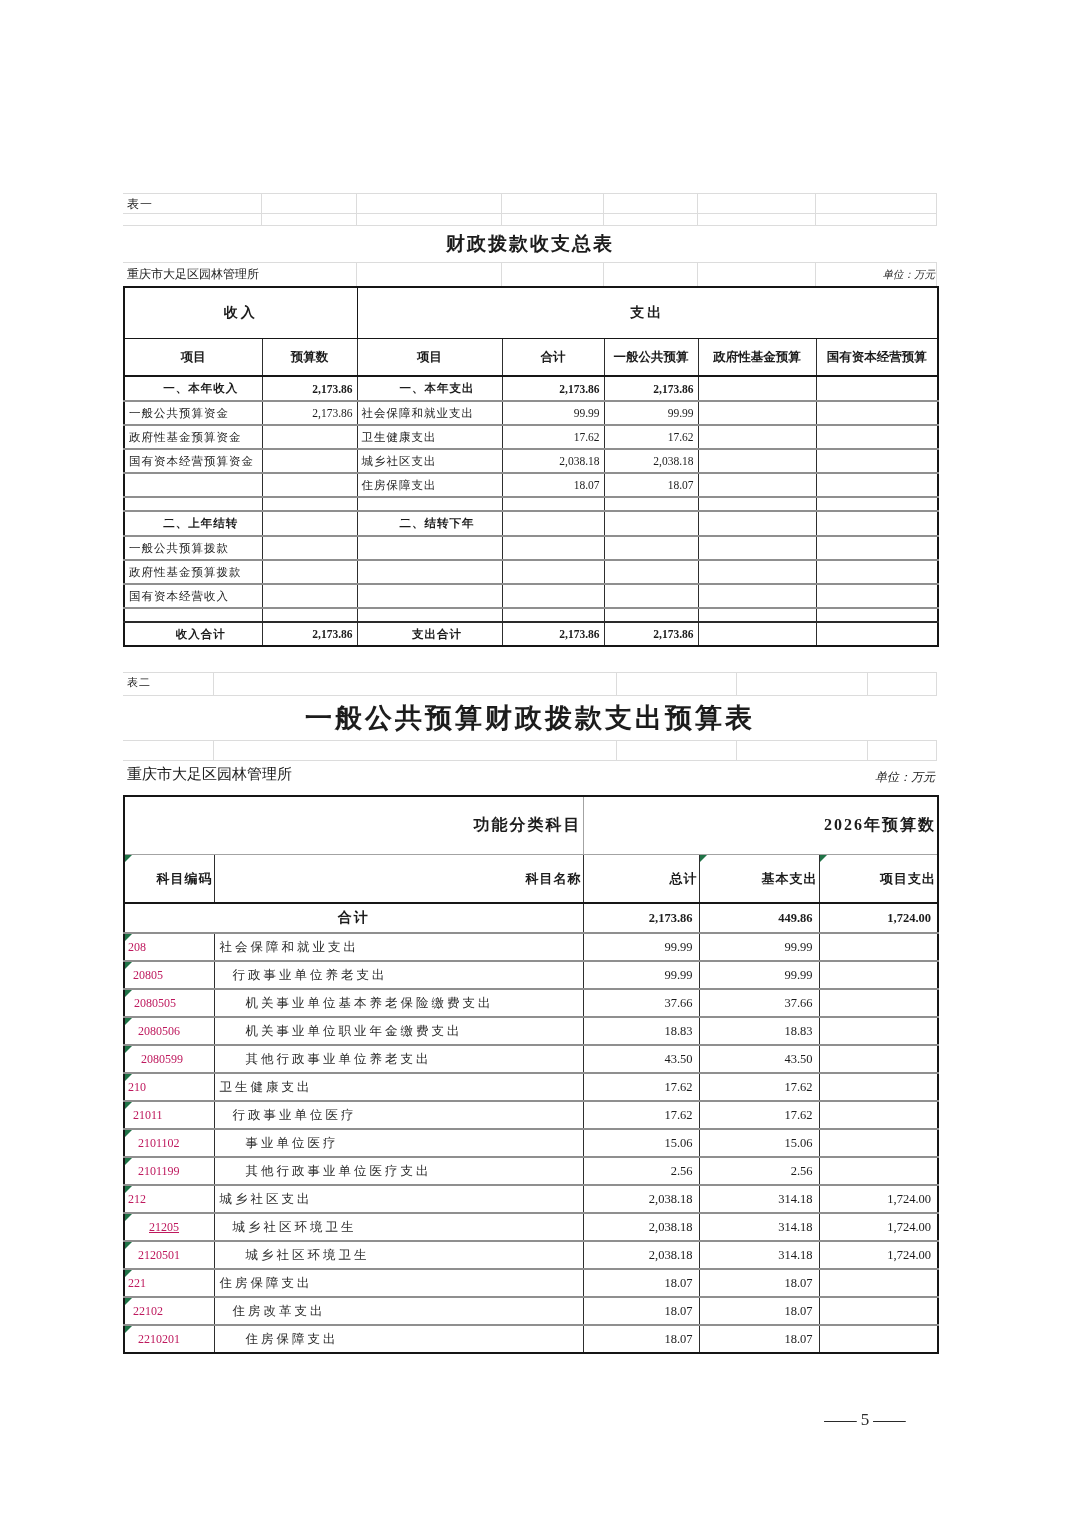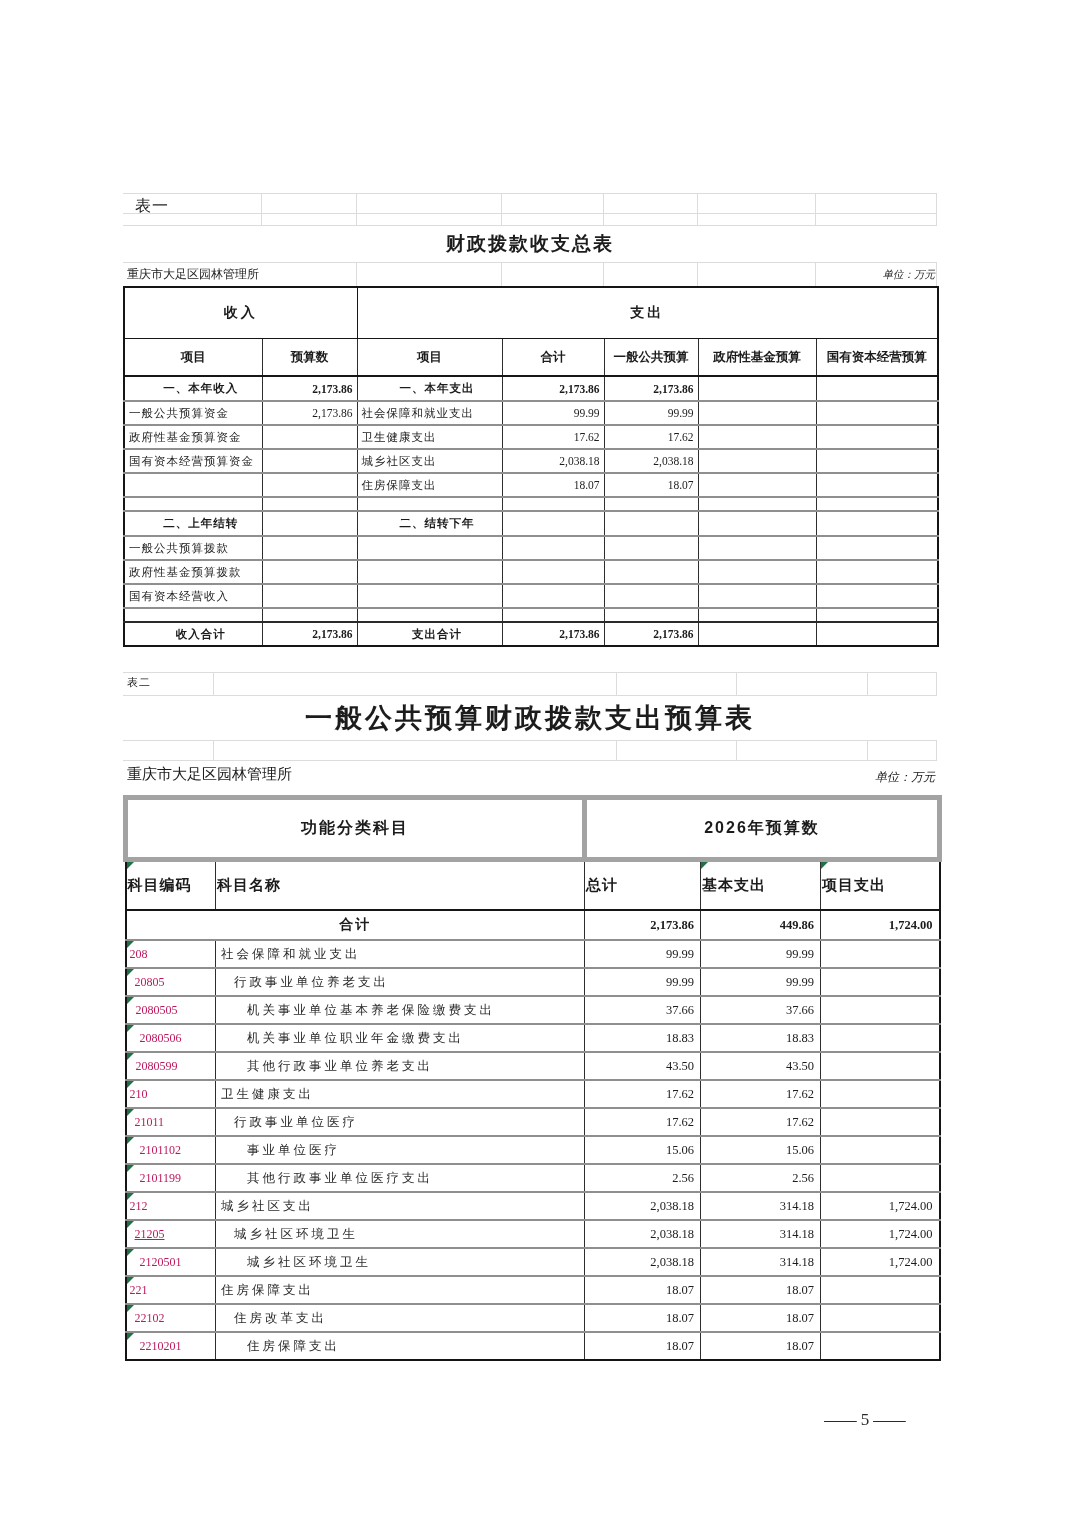--- a/index.html
+++ b/index.html
@@ -3,21 +3,21 @@
 <meta charset="utf-8">
 <style>
   html,body{margin:0;padding:0;background:#ffffff;}
   .page{position:relative;width:1074px;height:1520px;background:#fff;
         font-family:"Liberation Serif", serif;color:#1c1c1c;overflow:hidden;}
 
   
   .gl{position:absolute;background:#dcdcdc;}
 
   
-  .t1-tag{position:absolute;left:135px;top:196px;font-size:16px;letter-spacing:1px;}
+  .t1-tag{position:absolute;left:127px;top:196px;font-size:12px;letter-spacing:1px;}
   .t1-title{position:absolute;left:123px;top:225px;width:814px;height:37px;line-height:37px;
             text-align:center;font-weight:bold;font-size:19px;letter-spacing:2px;}
   .t1-org{position:absolute;left:127px;top:266px;font-size:12px;}
   .t1-unit{position:absolute;right:139px;top:268px;font-size:10.5px;font-style:italic;}
 
   .t2-tag{position:absolute;left:127px;top:675px;font-size:11px;letter-spacing:1px;}
   .t2-title{position:absolute;left:123px;top:696px;width:814px;height:44px;line-height:44px;
             text-align:center;font-weight:bold;font-size:27px;letter-spacing:3px;}
   .t2-org{position:absolute;left:127px;top:765px;font-size:15px;
           font-family:"Liberation Sans", sans-serif;}
@@ -44,24 +44,24 @@
   .t1 tr.section td,.t1 tr.data td,.t1 tr.spacer td{border-top:2px solid #8f8f8f;}
   .t1 tr.total td{border-top:2px solid #2a2a2a;}
   .t1 td.lab{text-align:left;padding-left:4px;font-size:11.5px;letter-spacing:1px;}
   .t1 td.num{text-align:right;padding-right:4px;font-size:11.5px;}
   .t1 tr.section td.lab,.t1 tr.total td.lab{text-align:center;font-weight:bold;padding-left:16px;}
   .t1 tr.section td.num,.t1 tr.total td.num{font-weight:bold;}
 
   
   .t2{left:123px;top:795px;width:814px;border:2px solid #151515;}
   .t2 td{border:1px solid #2e2e2e;}
-  .t2 tr.grp td{height:55px;font-weight:bold;font-size:16px;text-align:center;
-                letter-spacing:2px;font-family:Liberation Sans, sans-serif;
-                border:5px solid #a3a3a3;}
-  .t2 tr.hdr td{height:45px;font-weight:bold;font-size:15px;text-align:left;
+  .t2 tr.grp td{height:55px;font-weight:bold;font-size:16px;text-align:right;
+                letter-spacing:2px;font-family:Liberation Serif, serif;
+                border:1px solid #a3a3a3;}
+  .t2 tr.hdr td{height:45px;font-weight:bold;font-size:13px;text-align:right;
                 letter-spacing:1px;font-family:"Liberation Sans", sans-serif;
                 border-bottom:2px solid #161616;}
   .t2 tr.tot{height:30px;}
   .t2 tr.tot td.totlab{text-align:center;font-weight:bold;font-size:14px;letter-spacing:2px;}
   .t2 tr.tot td.num{font-weight:bold;}
   .t2 tr.row{height:28px;}
   .t2 tr.row td{border-top:2px solid #8f8f8f;}
   .t2 td.code{font-size:12px;color:#be185d;}
   .t2 td.name{font-size:12.5px;letter-spacing:3px;color:#2b2b2b;}
   .t2 td.num{text-align:right;padding-right:6px;font-size:12.5px;}
@@ -272,21 +272,21 @@
           <td class="num"></td>
         </tr>
         <tr class="row">
           <td class="code" style="padding-left: 13px;"><i class="tri"></i>2080506</td>
           <td class="name" style="padding-left: 31px;">机关事业单位职业年金缴费支出</td>
           <td class="num">18.83</td>
           <td class="num">18.83</td>
           <td class="num"></td>
         </tr>
         <tr class="row">
-          <td class="code" style="padding-left: 9px;"><i class="tri"></i>2080599</td>
+          <td class="code" style="padding-left: 16px;"><i class="tri"></i>2080599</td>
           <td class="name" style="padding-left: 31px;">其他行政事业单位养老支出</td>
           <td class="num">43.50</td>
           <td class="num">43.50</td>
           <td class="num"></td>
         </tr>
         <tr class="row">
           <td class="code" style="padding-left: 3px;"><i class="tri"></i>210</td>
           <td class="name" style="padding-left: 5px;">卫生健康支出</td>
           <td class="num">17.62</td>
           <td class="num">17.62</td>
@@ -314,21 +314,21 @@
           <td class="num"></td>
         </tr>
         <tr class="row">
           <td class="code" style="padding-left: 3px;"><i class="tri"></i>212</td>
           <td class="name" style="padding-left: 5px;">城乡社区支出</td>
           <td class="num">2,038.18</td>
           <td class="num">314.18</td>
           <td class="num">1,724.00</td>
         </tr>
         <tr class="row">
-          <td class="code" style="padding-left: 8px; text-decoration: underline;"><i class="tri"></i>21205</td>
+          <td class="code" style="padding-left: 24px; text-decoration: underline;"><i class="tri"></i>21205</td>
           <td class="name" style="padding-left: 18px;">城乡社区环境卫生</td>
           <td class="num">2,038.18</td>
           <td class="num">314.18</td>
           <td class="num">1,724.00</td>
         </tr>
         <tr class="row">
           <td class="code" style="padding-left: 13px; margin-left: 28px;"><i class="tri"></i>2120501</td>
           <td class="name" style="padding-left: 31px;">城乡社区环境卫生</td>
           <td class="num">2,038.18</td>
           <td class="num">314.18</td>

